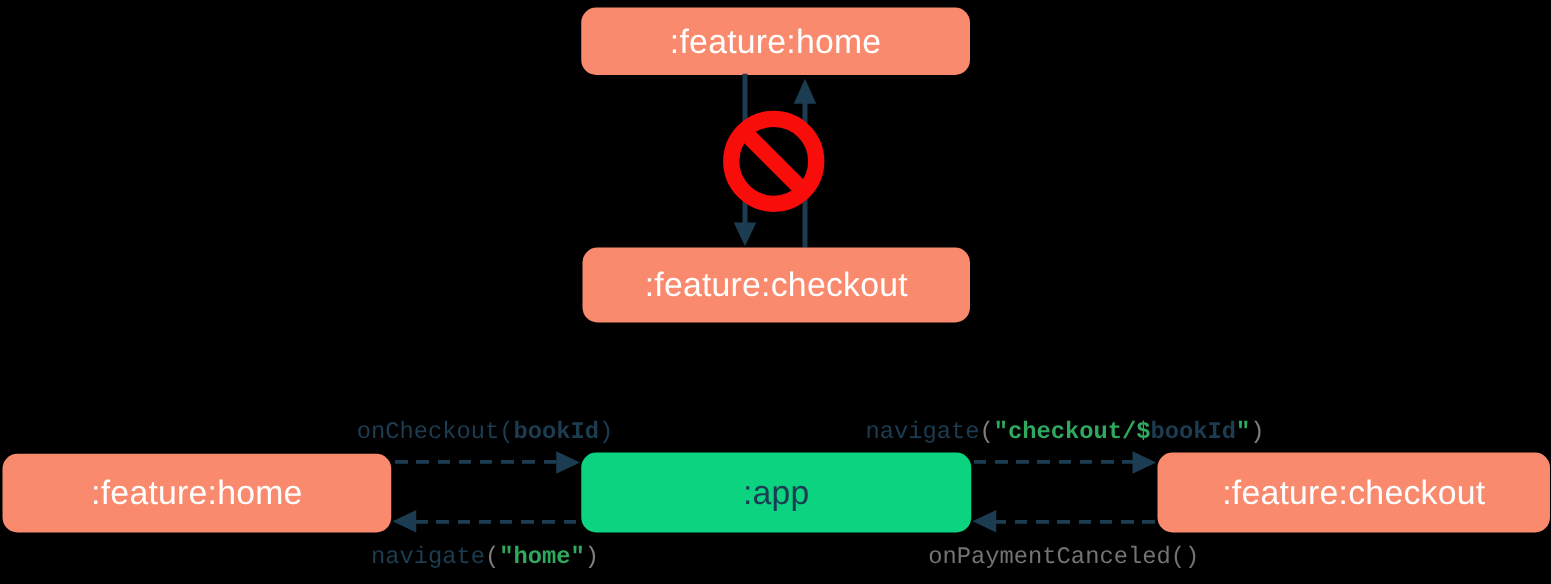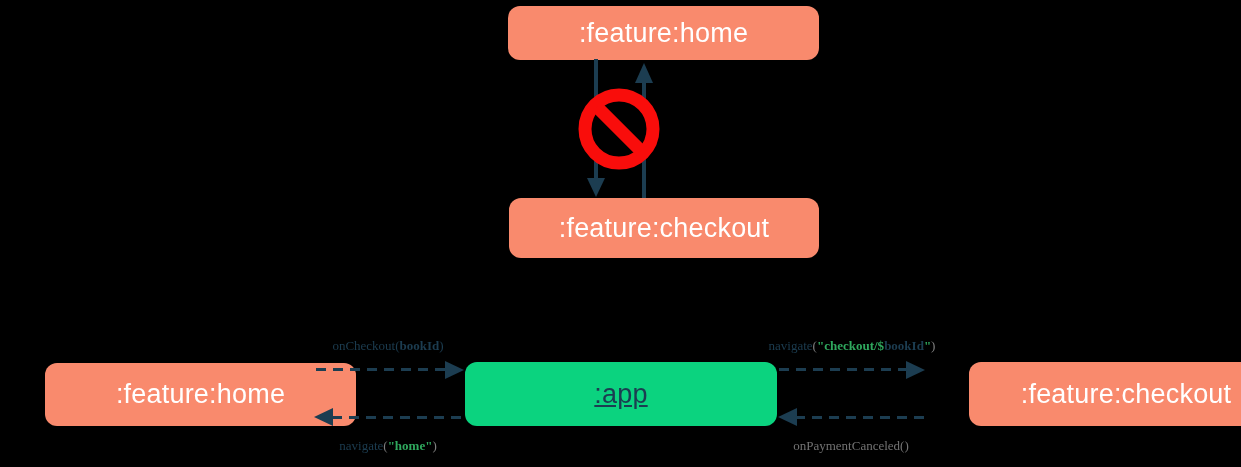--- a/index.html
+++ b/index.html
@@ -22,30 +22,29 @@
     display: flex;
     align-items: center;
     justify-content: center;
     font-size: 27px;
     letter-spacing: 0.2px;
     white-space: nowrap;
   }
   .feature {
     background: var(--feature_box);
     color: var(--box_text);
-    margin-left: 43px;
   }
   .app {
     background: var(--app_box);
     color: var(--navy);
   }
   #top-home      { left: 465px; top: 6px;   width: 311px; height: 54px; }
   #top-checkout  { left: 466px; top: 198px; width: 310px; height: 60px; }
   #bot-home      { left: 2px;   top: 363px; width: 311px; height: 63px; }
-  #bot-app       { left: 465px; top: 362px; width: 312px; height: 64px; text-decoration: underline; }
+  #bot-app       { left: 465px; top: 362px; width: 312px; height: 64px; }
   #bot-checkout  { left: 926px; top: 362px; width: 314px; height: 64px; }
 
   
   .vline {
     position: absolute;
     width: 4px;
     background: var(--navy);
   }
   #line-down { left: 594px; top: 59px; height: 120px; }
   #line-up   { left: 642px; top: 82px; height: 116px; }
@@ -102,22 +101,22 @@
   }
   #tri-into-app-left      { left: 445px; top: 361px; }
   #tri-into-checkout      { left: 906px; top: 361px; }
   #tri-into-home          { left: 314px; top: 408px; }
   #tri-into-app-right     { left: 778px; top: 408px; }
 
   
   .code {
     position: absolute;
     transform: translateX(-50%);
-    font-family: Liberation Serif, serif;
-    font-size: 13px;
+    font-family: Liberation Mono, monospace;
+    font-size: 19px;
     line-height: 23px;
     white-space: nowrap;
     text-align: center;
   }
   #lbl-oncheckout        { left: 388px; top: 334px; }
   #lbl-navigate-checkout { left: 852px; top: 334px; }
   #lbl-navigate-home     { left: 388px; top: 434px; }
   #lbl-onpaymentcanceled { left: 851px; top: 434px; }
 </style>
 </head>

